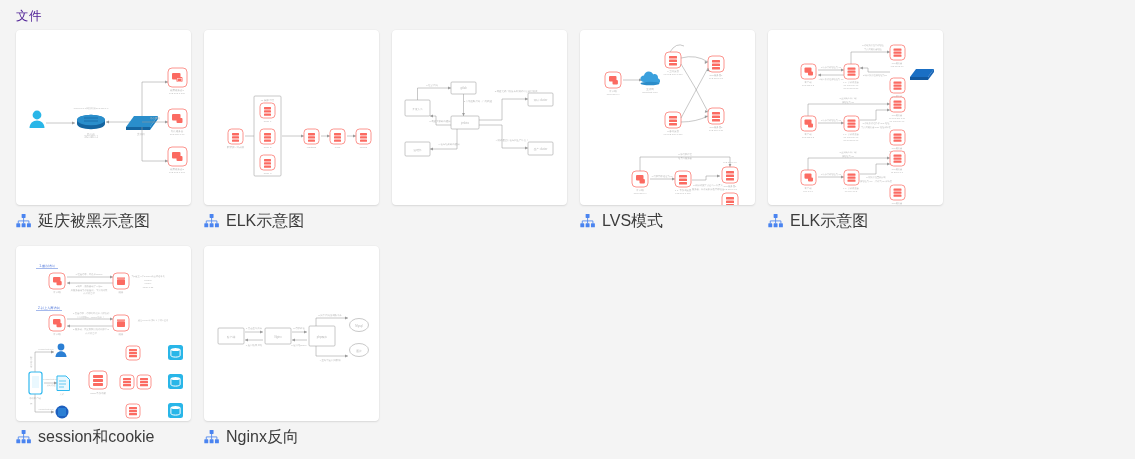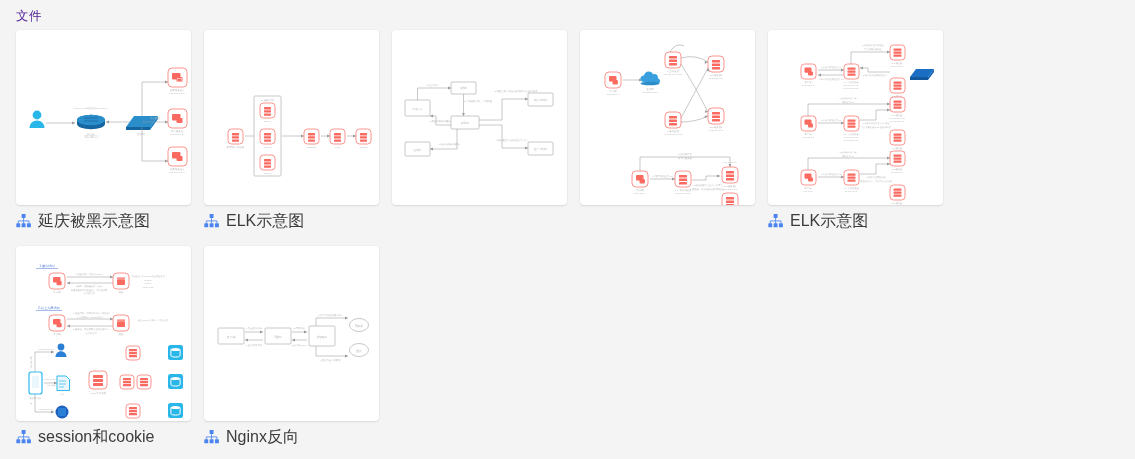--- a/index.html
+++ b/index.html
@@ -357,20 +357,30 @@
         <text class="tt" x="128" y="156" font-size="2.3" text-anchor="middle">2.根据调度算法选出一台真实</text>
         <text class="tt" x="128" y="159.5" font-size="2.3" text-anchor="middle">服务器，并修改数据包目标地址</text>
         <g>
           <rect class="r-node" x="142" y="163" width="16" height="16" rx="4"></rect>
           <rect class="r-glyph" x="146" y="167" width="8" height="2.5" rx=".6"></rect>
           <rect class="r-glyph" x="146" y="170.5" width="8" height="2.5" rx=".6"></rect>
           <rect class="r-glyph" x="146" y="174" width="8" height="2.5" rx=".6"></rect>
         </g>
       </svg>
     </div>
+    <div class="label">
+      <svg class="sitemap-icon" viewBox="0 0 16 15">
+        <rect x="6" y="0" width="4.2" height="4.2" rx=".6" fill="#4a84f0"></rect>
+        <path d="M8.1 4.2v3.2M2.4 7.4h11.4M2.4 7.4v2.6M8.1 7.4v2.6M13.8 7.4v2.6" stroke="#4a84f0" stroke-width=".9" fill="none"></path>
+        <rect x="0.3" y="10" width="4.2" height="4.2" rx=".6" fill="#4a84f0"></rect>
+        <rect x="6" y="10" width="4.2" height="4.2" rx=".6" fill="#4a84f0"></rect>
+        <rect x="11.7" y="10" width="4.2" height="4.2" rx=".6" fill="#4a84f0"></rect>
+      </svg>
+      <span class="name">LVS模式</span>
+    </div>
   </div>
 
   <div class="card-wrap">
     <div class="thumb">
       <svg viewBox="0 0 175 175">
 
         <g>
           <rect class="r-node" x="33" y="34" width="15" height="15" rx="3.5"></rect>
           <rect class="r-glyph" x="36.5" y="37.5" width="7" height="5.2" rx="1"></rect>
           <rect class="r-glyph" x="40" y="41.5" width="5" height="4" rx="1"></rect>

